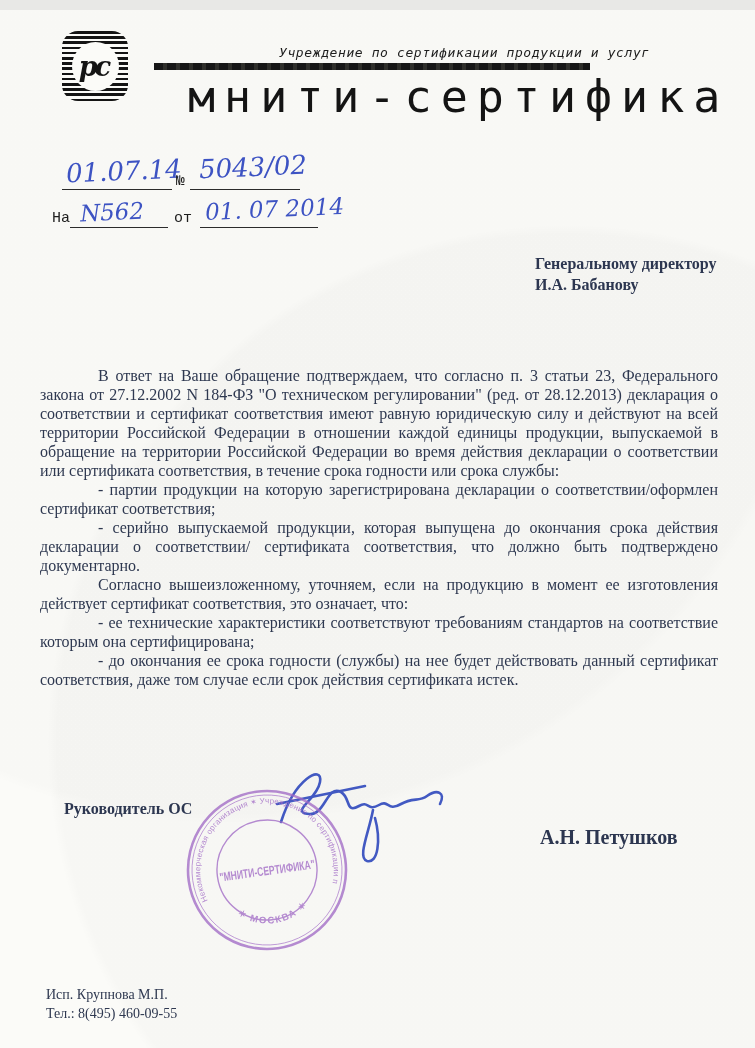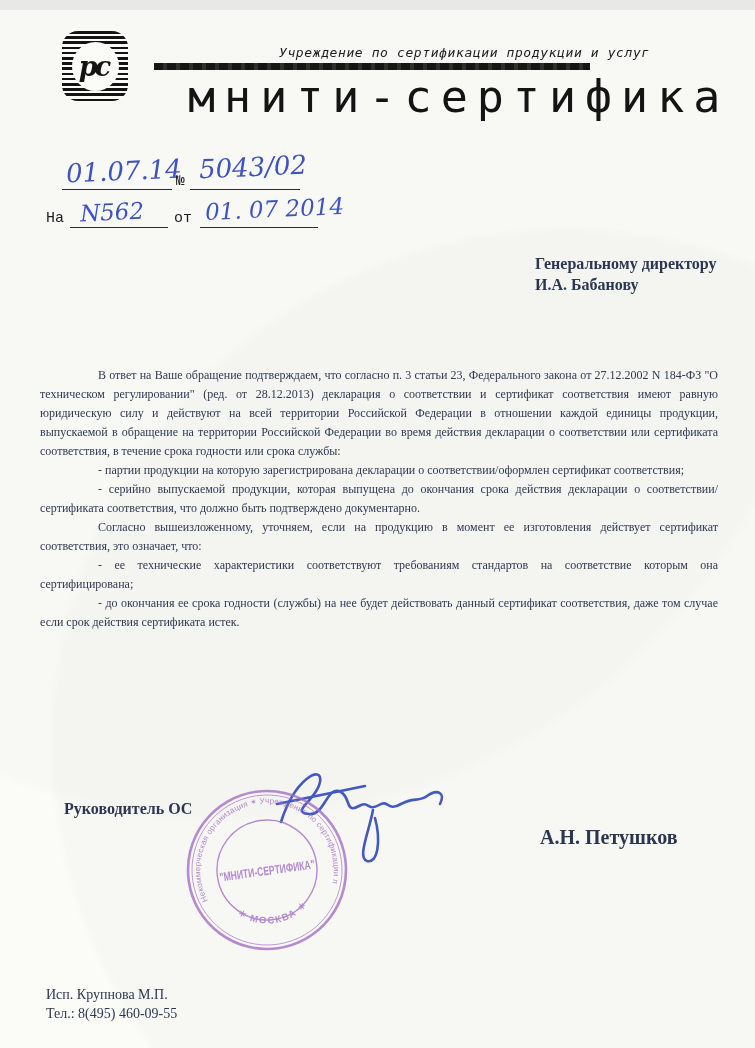--- a/index.html
+++ b/index.html
@@ -59,21 +59,21 @@
   }
   
   .recipient {
     position:absolute; left:535px; top:243px;
     font-weight:bold; font-size:16px; line-height:21px; color:#2c3650;
     white-space:nowrap;
   }
   
   .body-text {
     position:absolute; left:40px; top:356px; width:678px;
-    font-size:12px; line-height:19px; text-align:justify; color:#2e3850;
+    font-size:16px; line-height:19px; text-align:justify; color:#2e3850;
   }
   .body-text p { text-indent:58px; margin:0; }
   
   .sig-title { position:absolute; left:64px; top:790px; font-weight:bold; font-size:16px; color:#2c3650; }
   .sig-name  { position:absolute; left:540px; top:816px; font-weight:bold; font-size:20px; color:#2c3650; }
   .autograph { position:absolute; left:275px; top:750px; }
   .stamp     { position:absolute; left:184px; top:777px; }
   
   .footer {
     position:absolute; left:46px; top:975px;
@@ -93,21 +93,21 @@
   <div class="tagline">Учреждение по сертификации продукции и услуг</div>
   <div class="header-bar"></div>
   <div class="org-title">мнити-сертифика</div>
 
   <div class="hw" style="left:66px; top:146px; font-size:26px;">01.07.14</div>
   <div class="rule" style="left:62px; top:179px; width:110px;"></div>
   <div class="form-label" style="left:176px; top:163px;">№</div>
   <div class="hw" style="left:199px; top:142px; font-size:26px;">5043/02</div>
   <div class="rule" style="left:190px; top:179px; width:110px;"></div>
 
-  <div class="form-label" style="left:46px; top:200px;">На</div>
+  <div class="form-label" style="left:52px; top:200px;">На</div>
   <div class="hw" style="left:80px; top:189px; font-size:23px;">N562</div>
   <div class="rule" style="left:70px; top:217px; width:98px;"></div>
   <div class="form-label" style="left:174px; top:200px;">от</div>
   <div class="hw" style="left:205px; top:186px; font-size:23px;">01. 07 2014</div>
   <div class="rule" style="left:200px; top:217px; width:118px;"></div>
 
   <div class="recipient">
     <div>Генеральному директору</div>
     <div>И.А. Бабанову</div>
   </div>

